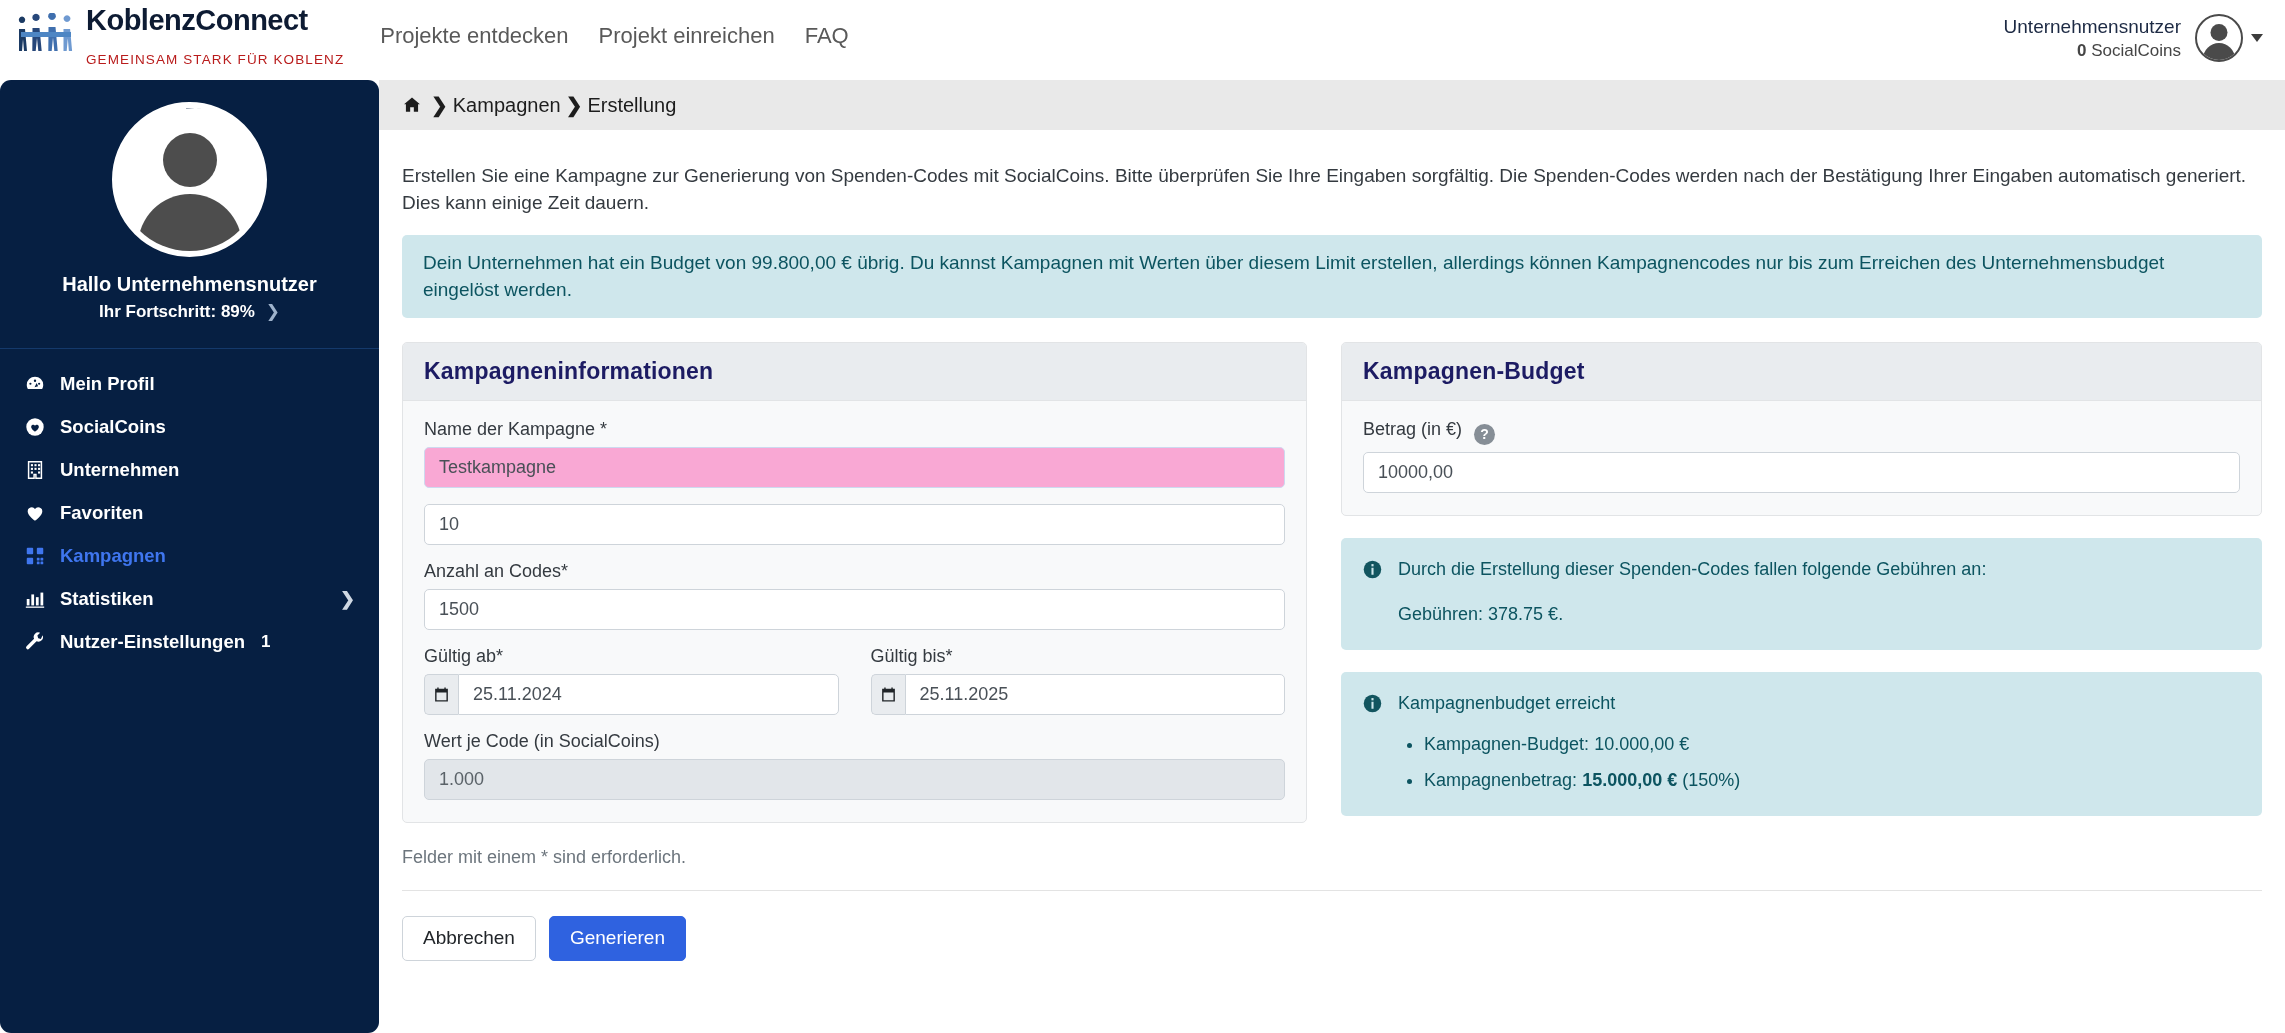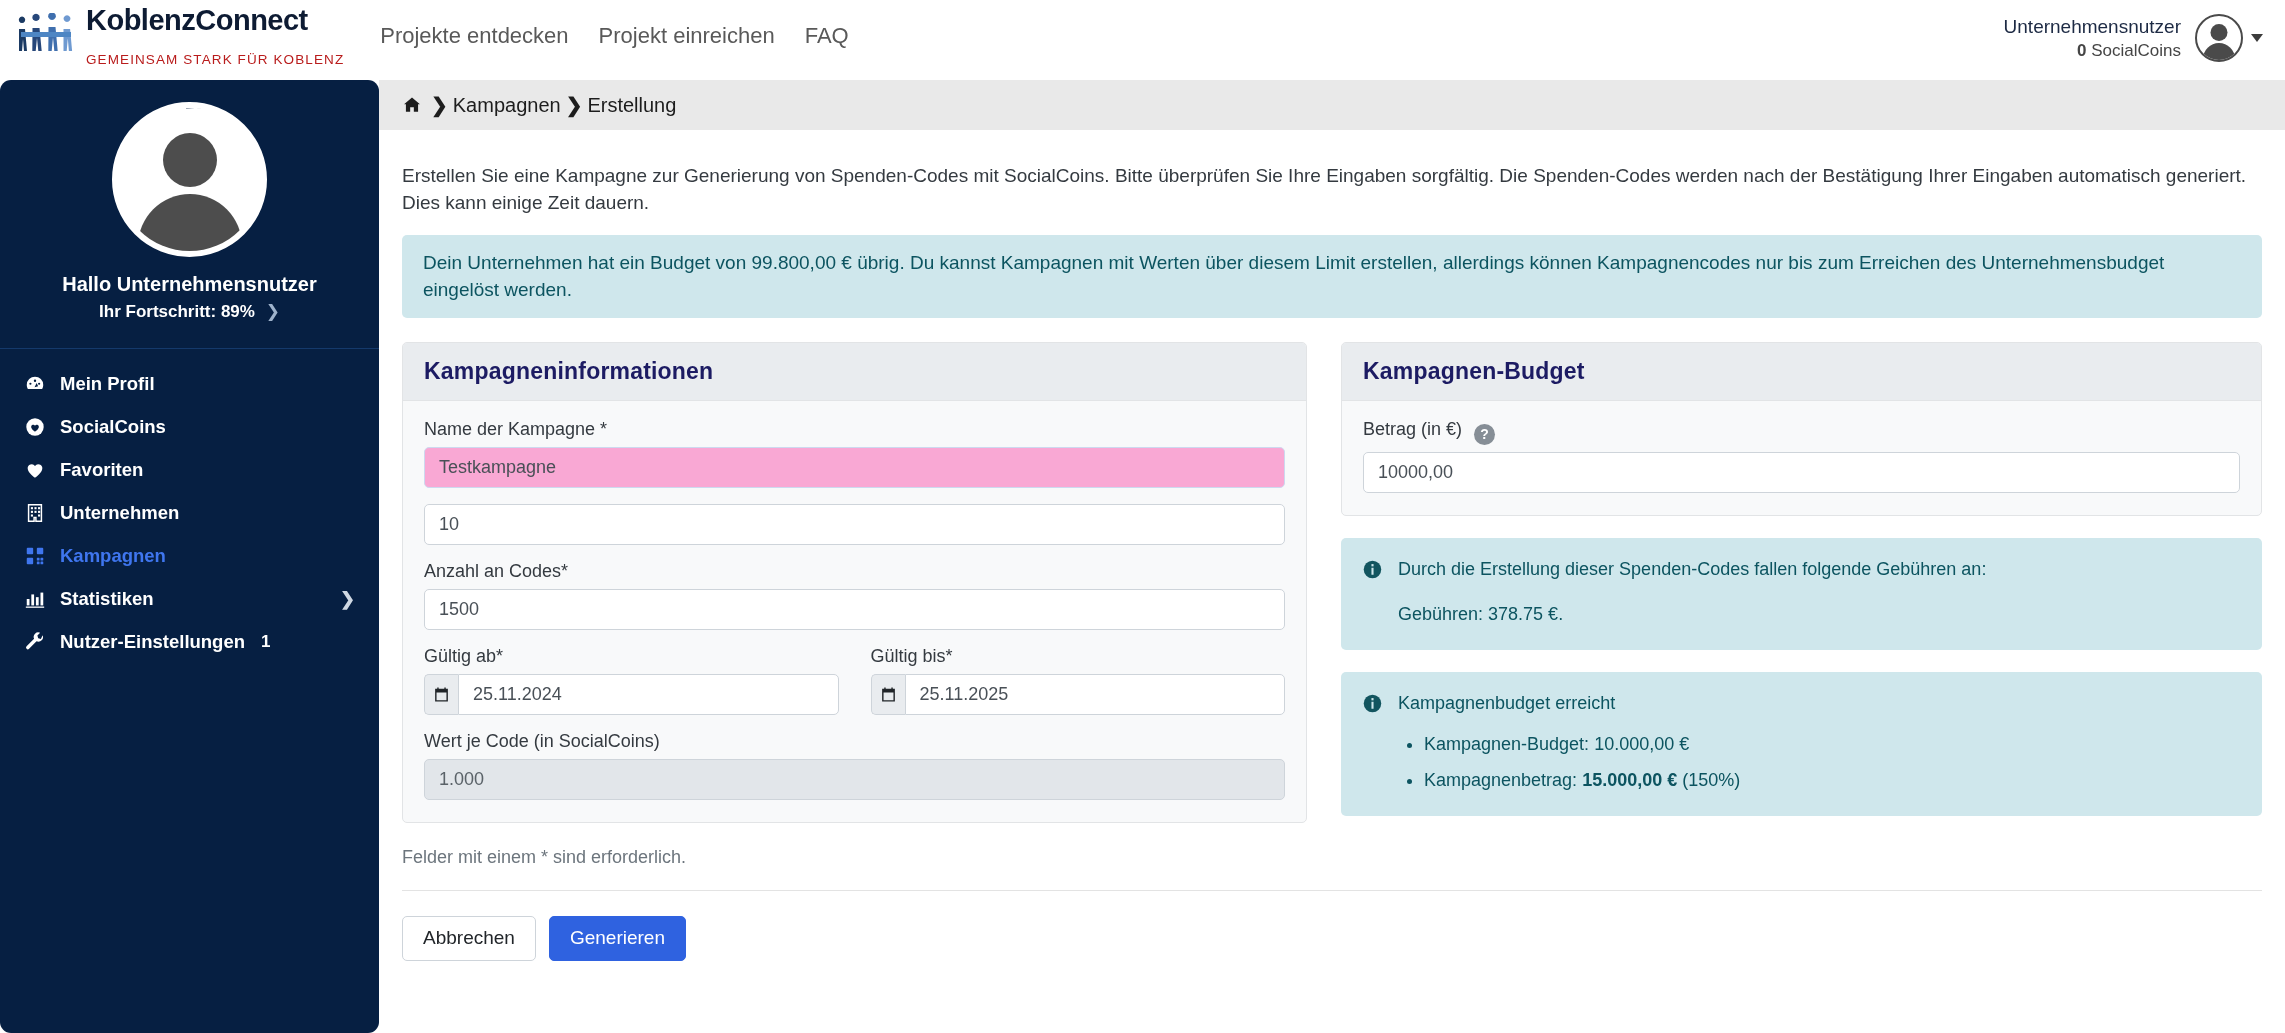--- a/index.html
+++ b/index.html
@@ -280,41 +280,41 @@
           <circle cx="12" cy="12" r="9.5" fill="#ffffff"></circle>
           <path d="M12 17.2s-4.2-2.7-4.2-5.4a2.3 2.3 0 0 1 4.2-1.3 2.3 2.3 0 0 1 4.2 1.3c0 2.7-4.2 5.4-4.2 5.4z" fill="#061f42"></path>
         </svg>
       </span>
       <span class="side-label">SocialCoins</span>
     </div>
 
     <div class="side-item">
       <span class="side-ico">
         <svg width="22" height="22" viewBox="0 0 24 24" fill="#ffffff">
-          <path d="M12 20.5s-8-5.1-8-10.3A4.4 4.4 0 0 1 12 7.6a4.4 4.4 0 0 1 8 2.6c0 5.2-8 10.3-8 10.3z"></path>
-        </svg>
-      </span>
-      <span class="side-label">Favoriten</span>
-    </div>
-
-    <div class="side-item">
-      <span class="side-ico">
-        <svg width="22" height="22" viewBox="0 0 24 24" fill="#ffffff">
           <path d="M5 3h14v18h-6v-4H11v4H5z" fill="none" stroke="#ffffff" stroke-width="1.6"></path>
           <rect x="7.5" y="5.6" width="2.3" height="2.3"></rect>
             <rect x="11.4" y="5.6" width="2.3" height="2.3"></rect>
             <rect x="15.3" y="5.6" width="2.3" height="2.3"></rect>
           <rect x="7.5" y="9.6" width="2.3" height="2.3"></rect>
             <rect x="11.4" y="9.6" width="2.3" height="2.3"></rect>
             <rect x="15.3" y="9.6" width="2.3" height="2.3"></rect>
           <rect x="7.5" y="13.6" width="2.3" height="2.3"></rect>
             <rect x="15.3" y="13.6" width="2.3" height="2.3"></rect>
         </svg>
       </span>
       <span class="side-label">Unternehmen</span>
+    </div>
+
+    <div class="side-item">
+      <span class="side-ico">
+        <svg width="22" height="22" viewBox="0 0 24 24" fill="#ffffff">
+          <path d="M12 20.5s-8-5.1-8-10.3A4.4 4.4 0 0 1 12 7.6a4.4 4.4 0 0 1 8 2.6c0 5.2-8 10.3-8 10.3z"></path>
+        </svg>
+      </span>
+      <span class="side-label">Favoriten</span>
     </div>
 
     <div class="side-item active">
       <span class="side-ico">
         <svg width="22" height="22" viewBox="0 0 24 24" fill="#3f76ef">
           <rect x="3" y="3" width="7" height="7" rx="1"></rect>
           <rect x="14" y="3" width="7" height="7" rx="1"></rect>
           <rect x="3" y="14" width="7" height="7" rx="1"></rect>
           <rect x="14" y="14" width="3" height="3" rx="0.6"></rect>
           <rect x="18" y="14" width="3" height="3" rx="0.6"></rect>

